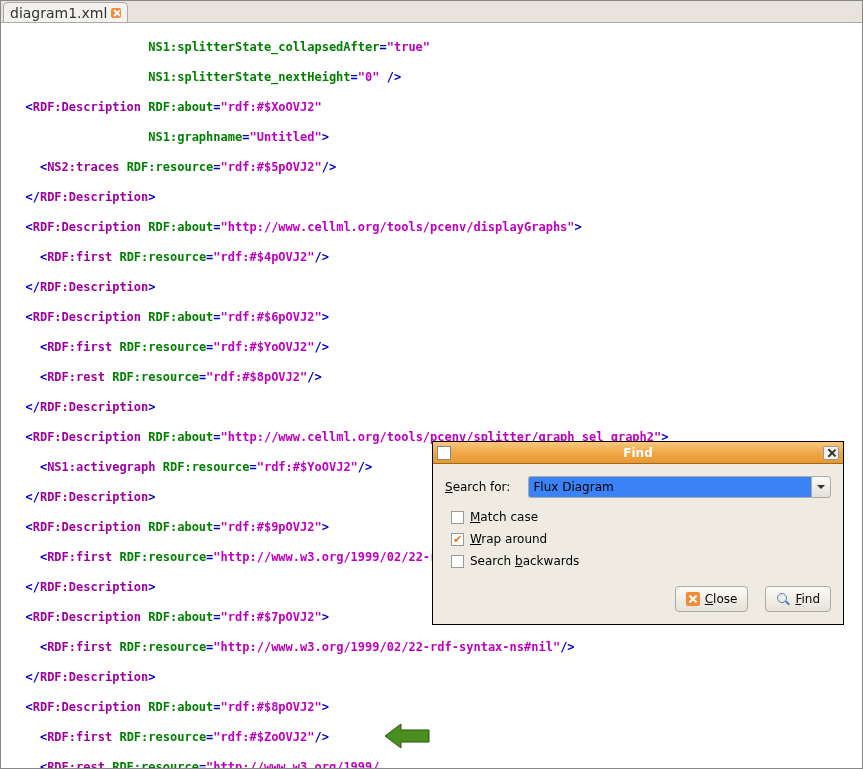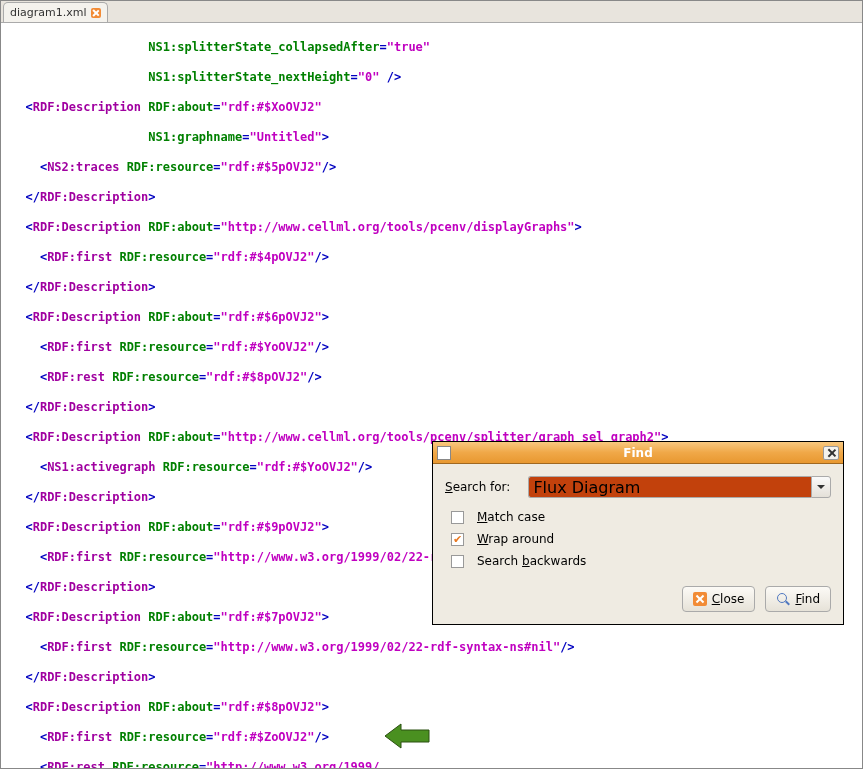--- a/index.html
+++ b/index.html
@@ -25,21 +25,21 @@
   background: #f4f2ed;
   border: 1px solid #aaa;
   border-bottom: none;
   border-radius: 5px 5px 0 0;
   height: 20px;
   padding: 2px 6px;
   display: flex;
   align-items: center;
   gap: 4px;
   font-family: "DejaVu Sans", "Liberation Sans", sans-serif;
-  font-size: 11px;
+  font-size: 14px;
   color: #333;
 }
 .tab .close-icon {
   width: 10px; height: 10px;
   background: #f28b35;
   border-radius: 2px;
   position: relative;
 }
 .tab .close-icon::before, .tab .close-icon::after {
   content: "";
@@ -132,23 +132,23 @@
 .find-input-wrap {
   flex: 1;
   display: flex;
 }
 .find-input {
   flex: 1;
   height: 22px;
   padding: 2px 4px;
   border: 1px solid #aaa;
   border-right: none;
-  background: #c2410c;
+  background: #3b82f6;
   font-family: "DejaVu Sans", sans-serif;
-  font-size: 16px;
+  font-size: 12px;
   border-radius: 3px 0 0 3px;
 }
 .find-dd {
   width: 20px;
   height: 22px;
   border: 1px solid #aaa;
   background: linear-gradient(#fafafa,#e4e0d8);
   border-radius: 0 3px 3px 0;
   display: flex;
   align-items: center;
@@ -156,41 +156,41 @@
 }
 .find-dd::after {
   content: "";
   border-left: 4px solid transparent;
   border-right: 4px solid transparent;
   border-top: 4px solid #333;
 }
 .chk-row {
   display: flex;
   align-items: center;
-  gap: 13px;
+  gap: 6px;
   margin: 6px 0 8px 6px;
 }
 .chk {
   width: 13px; height: 13px;
   border: 1px solid #999;
   background: #fff;
   display: flex;
   align-items: center;
   justify-content: center;
 }
 .chk.checked::after {
   content: "✔";
   color: #e87820;
   font-size: 11px;
   line-height: 1;
 }
 .btn-row {
   display: flex;
   justify-content: flex-end;
-  gap: 10px;
+  gap: 17px;
   margin-top: 18px;
 }
 .btn {
   height: 26px;
   padding: 0 10px;
   border: 1px solid #aaa;
   background: linear-gradient(#fcfaf6,#e6e2d8);
   border-radius: 4px;
   display: flex;
   align-items: center;

